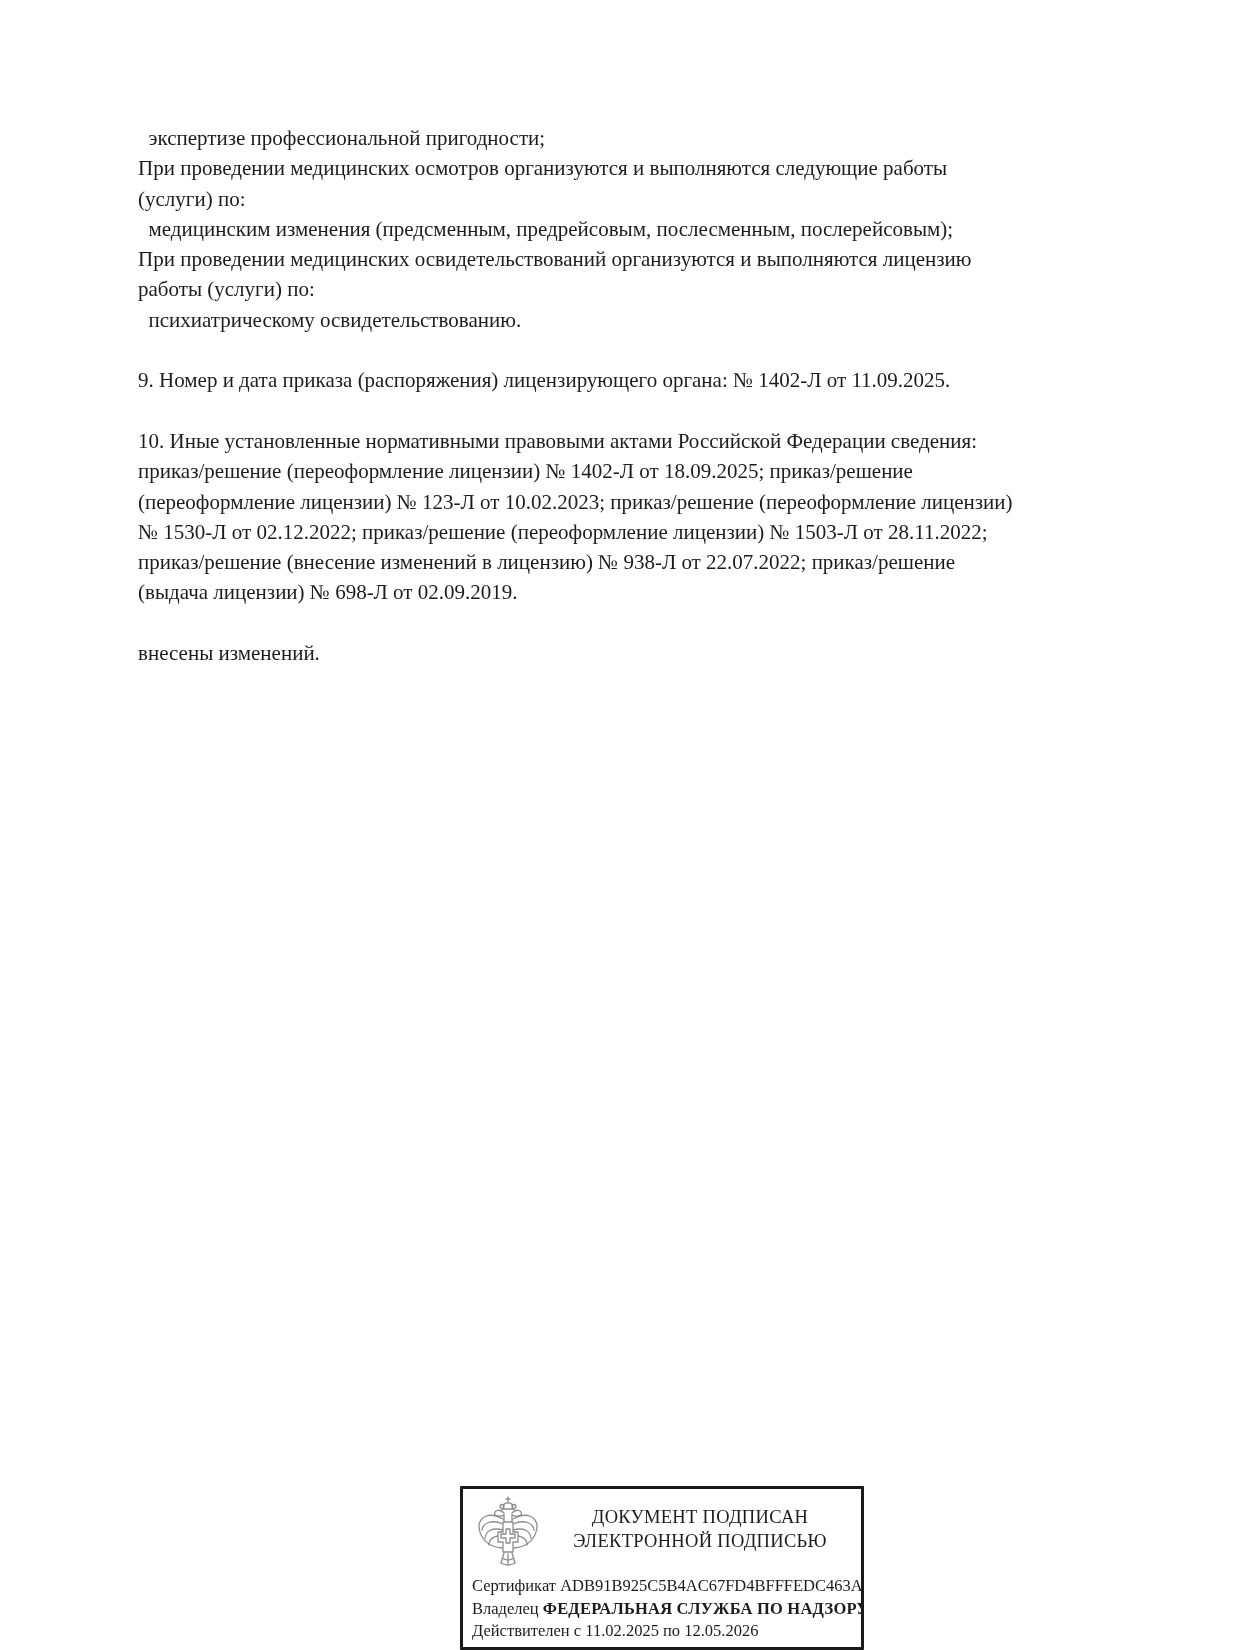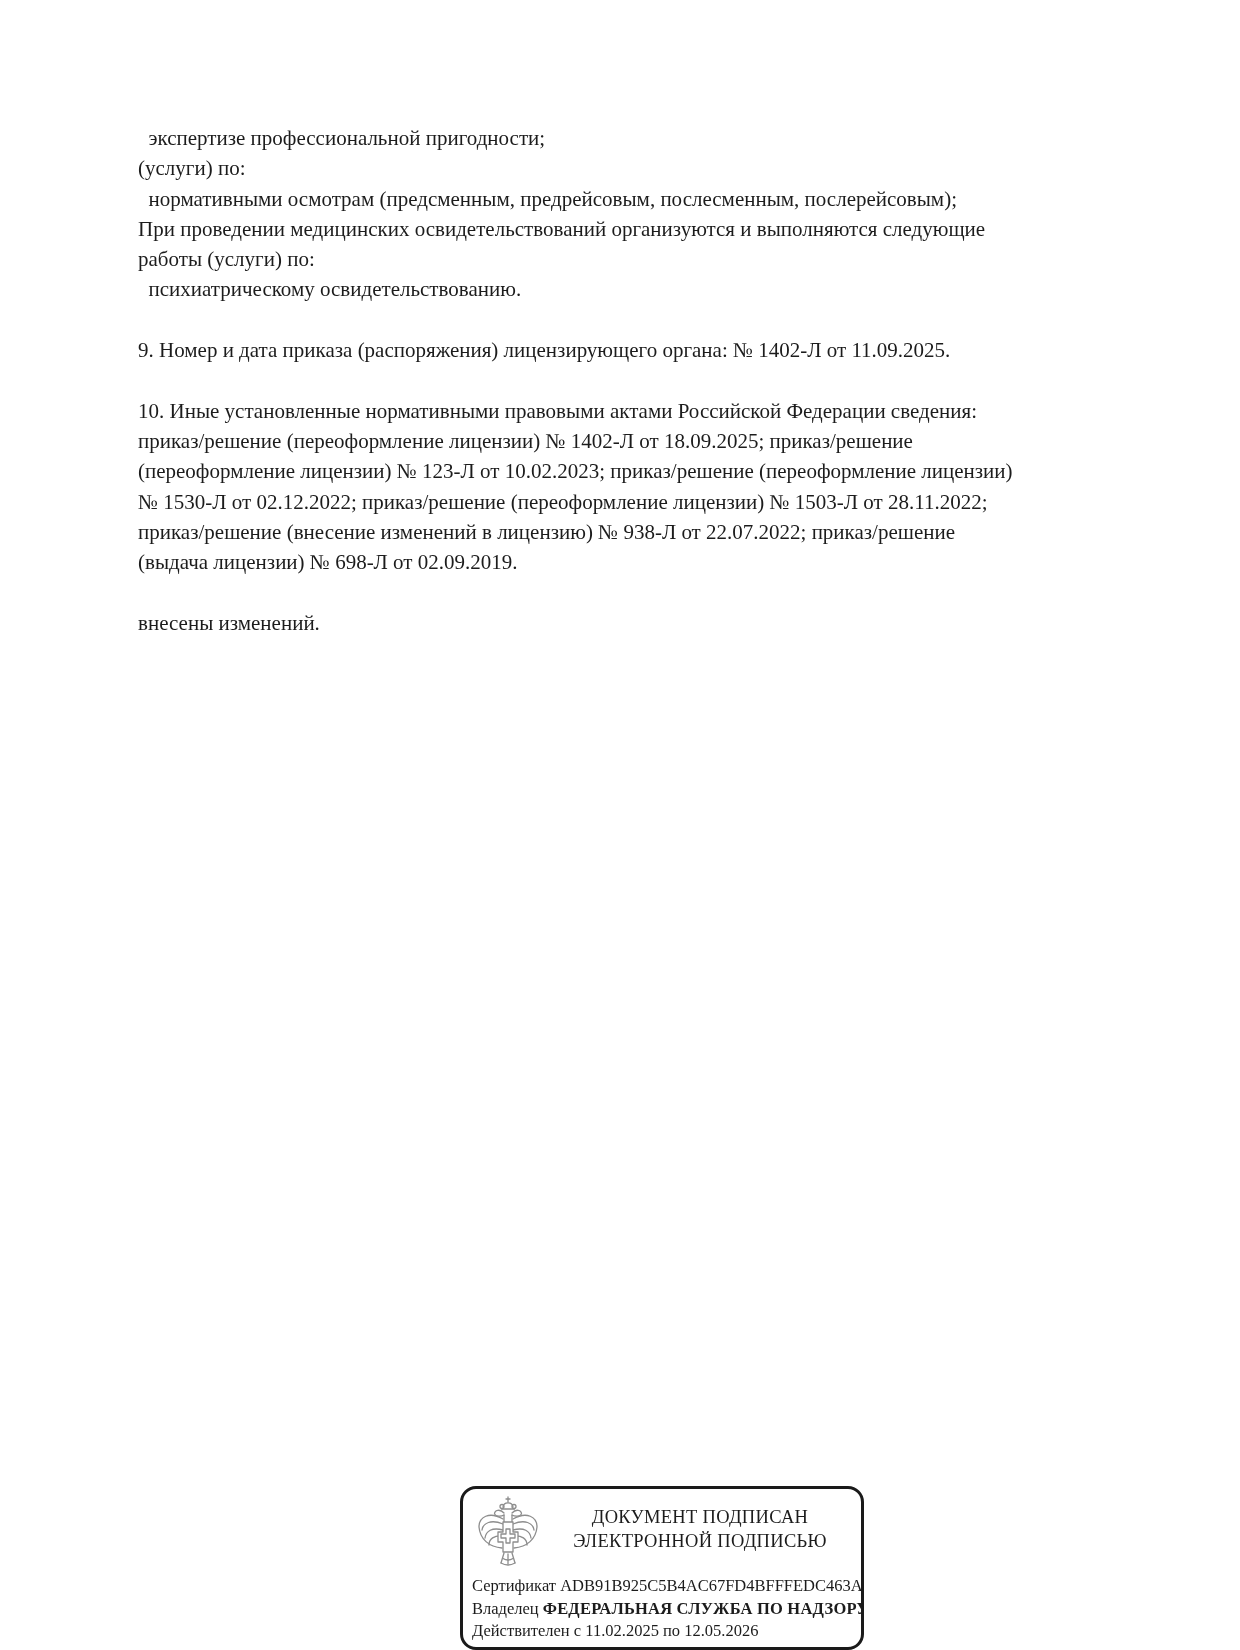--- a/index.html
+++ b/index.html
@@ -32,21 +32,21 @@
   }
   
   #stamp {
     position: absolute;
     left: 460px;
     top: 1462px;
     width: 404px;
     height: 164px;
     box-sizing: border-box;
     border: 3px solid #1a1a1a;
-    border-radius: 16px;
+    border-radius: 1px;
     background: #ffffff;
   }
   #stamp .emblem {
     position: absolute;
     left: 14px;
     top: 7px;
     width: 62px;
     height: 74px;
   }
   #stamp .stamp-title {
@@ -79,23 +79,24 @@
     letter-spacing: 0.2px;
   }
 </style>
 </head>
 <body>
 
 <div id="page">
 
   <div id="doc-text">
       <div class="line">  экспертизе профессиональной пригодности;</div>
+      <div class="line">При проведении медицинских осмотров организуются и выполняются следующие работы</div>
       <div class="line">(услуги) по:</div>
-      <div class="line">  нормативными осмотрам (предсменным, предрейсовым, послесменным, послерейсовым);</div>
-      <div class="line">При проведении медицинских освидетельствований организуются и выполняются следующие</div>
+      <div class="line">  медицинским изменения (предсменным, предрейсовым, послесменным, послерейсовым);</div>
+      <div class="line">При проведении медицинских освидетельствований организуются и выполняются лицензию</div>
       <div class="line">работы (услуги) по:</div>
       <div class="line">  психиатрическому освидетельствованию.</div>
       <div class="line"></div>
       <div class="line">9. Номер и дата приказа (распоряжения) лицензирующего органа: № 1402-Л от 11.09.2025.</div>
       <div class="line"></div>
       <div class="line">10. Иные установленные нормативными правовыми актами Российской Федерации сведения:</div>
       <div class="line">приказ/решение (переоформление лицензии) № 1402-Л от 18.09.2025; приказ/решение</div>
       <div class="line">(переоформление лицензии) № 123-Л от 10.02.2023; приказ/решение (переоформление лицензии)</div>
       <div class="line">№ 1530-Л от 02.12.2022; приказ/решение (переоформление лицензии) № 1503-Л от 28.11.2022;</div>
       <div class="line">приказ/решение (внесение изменений в лицензию) № 938-Л от 22.07.2022; приказ/решение</div>

